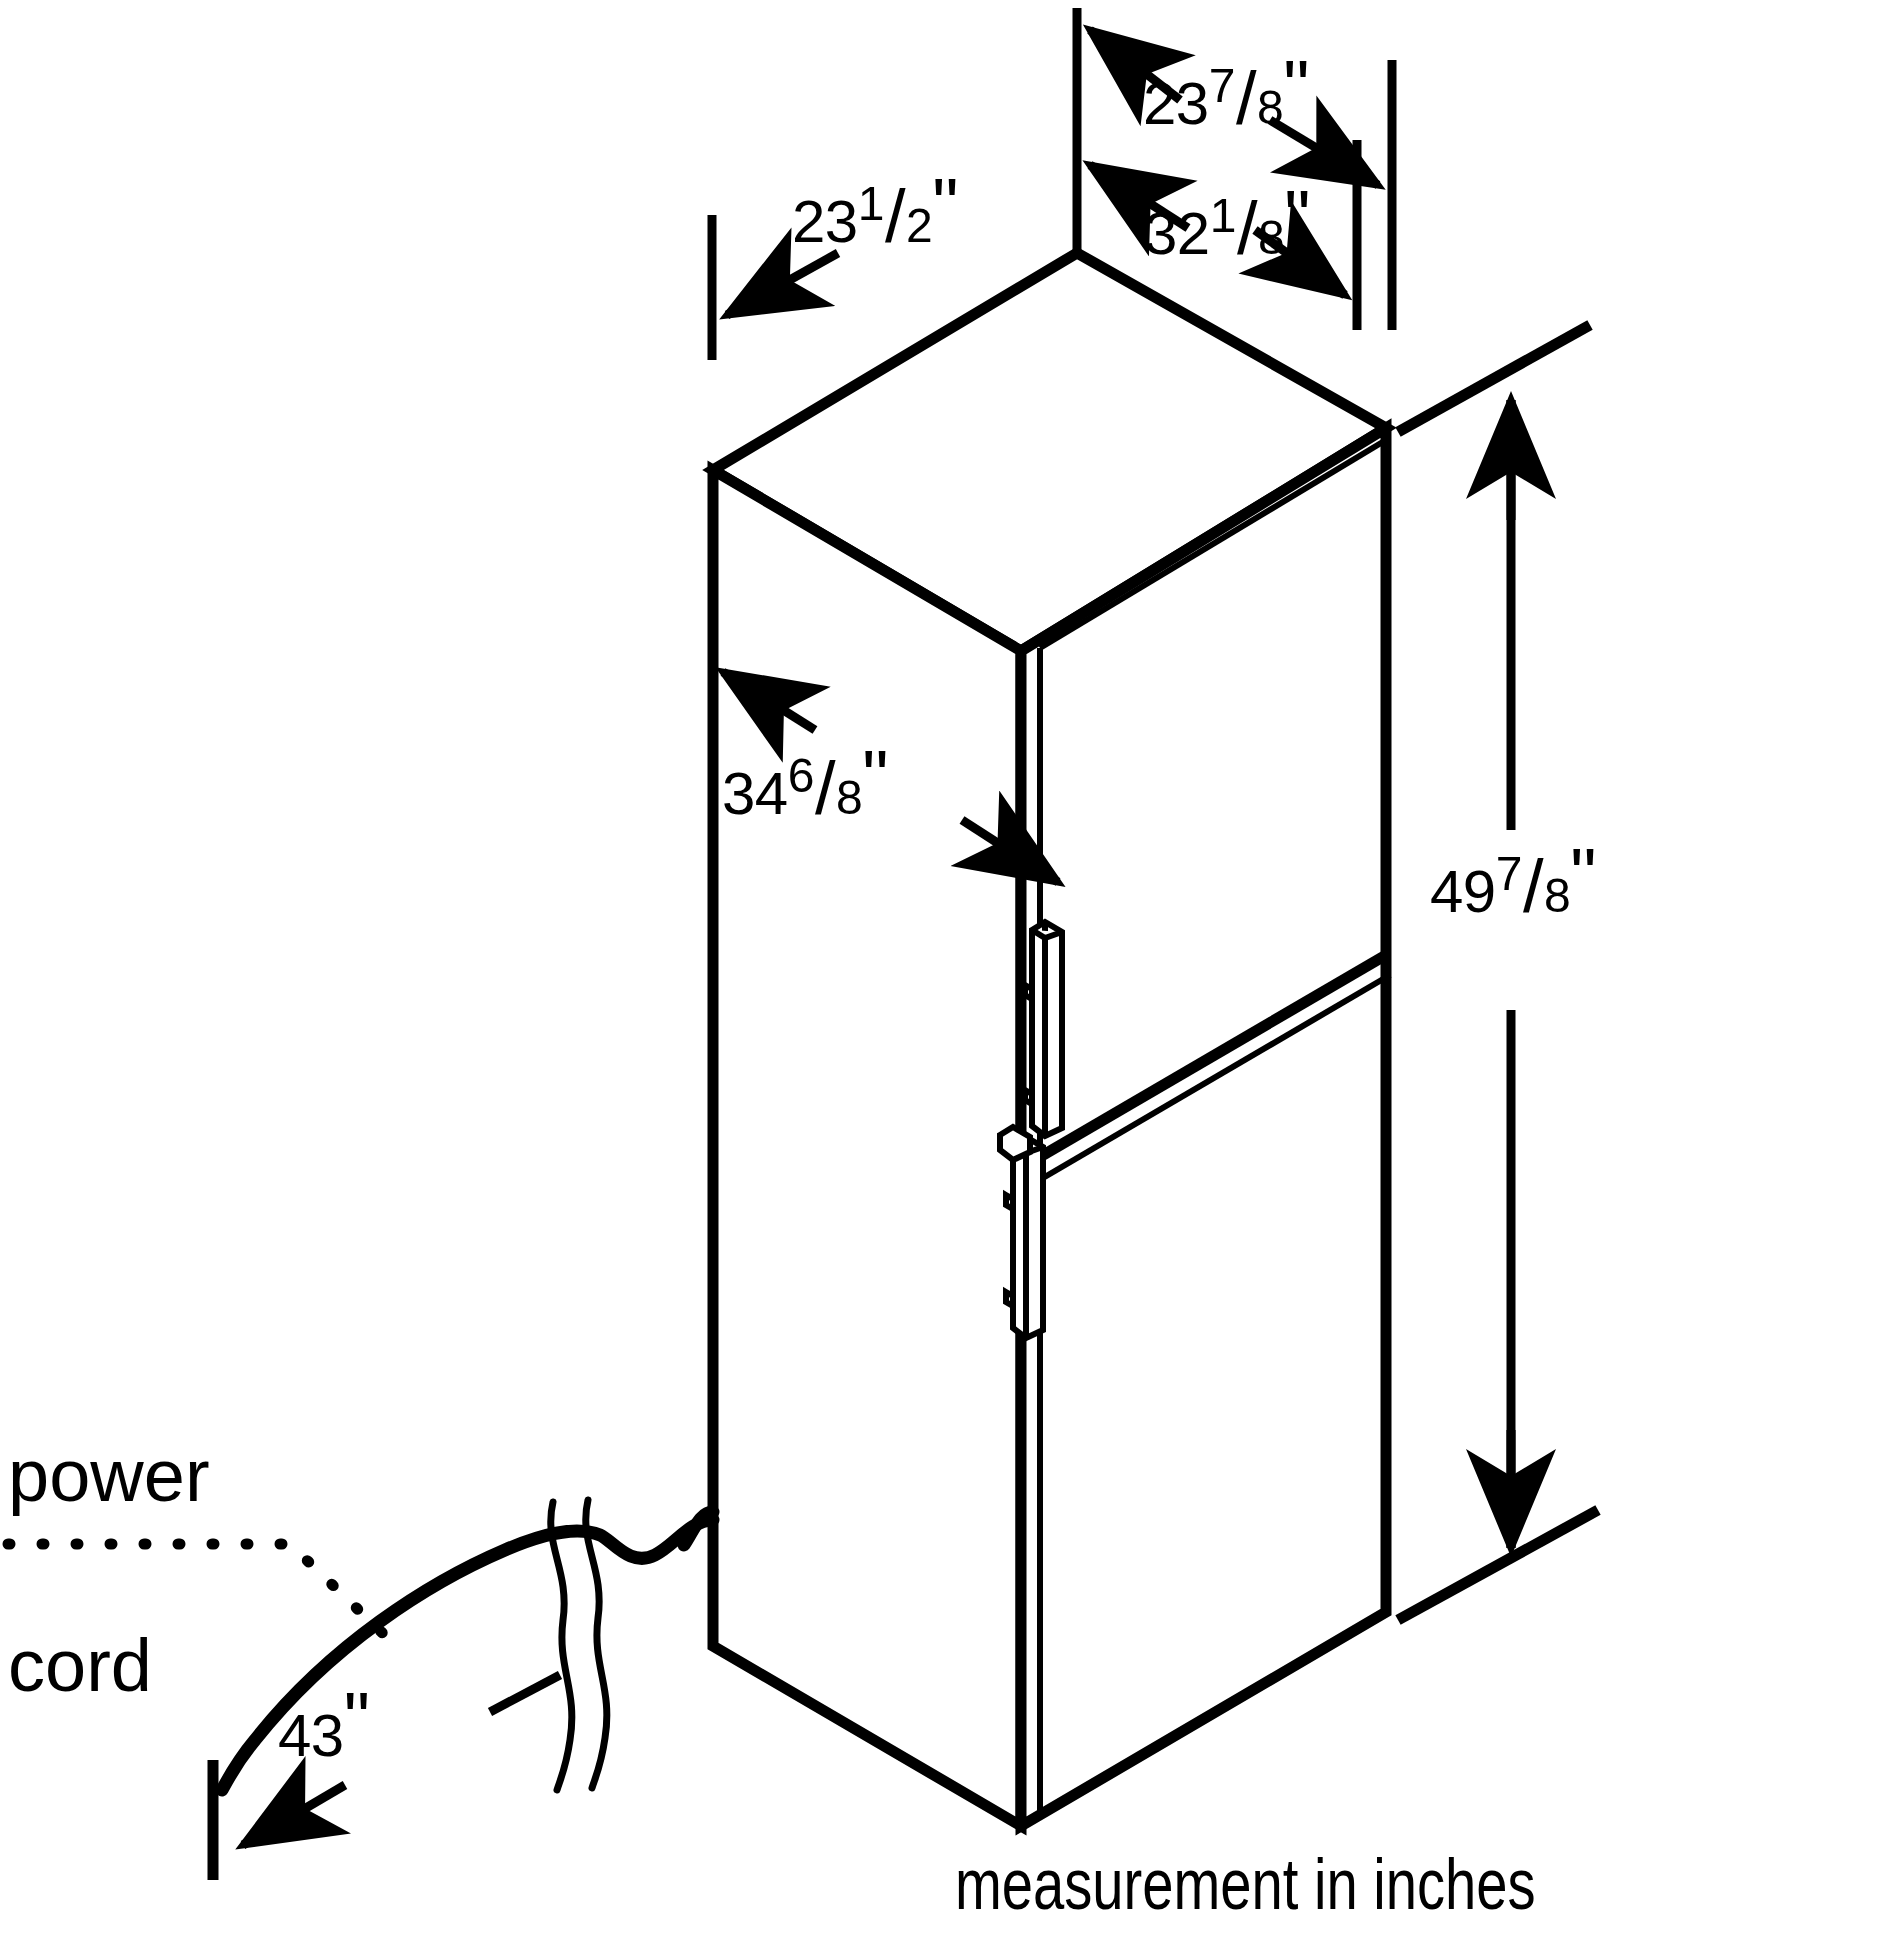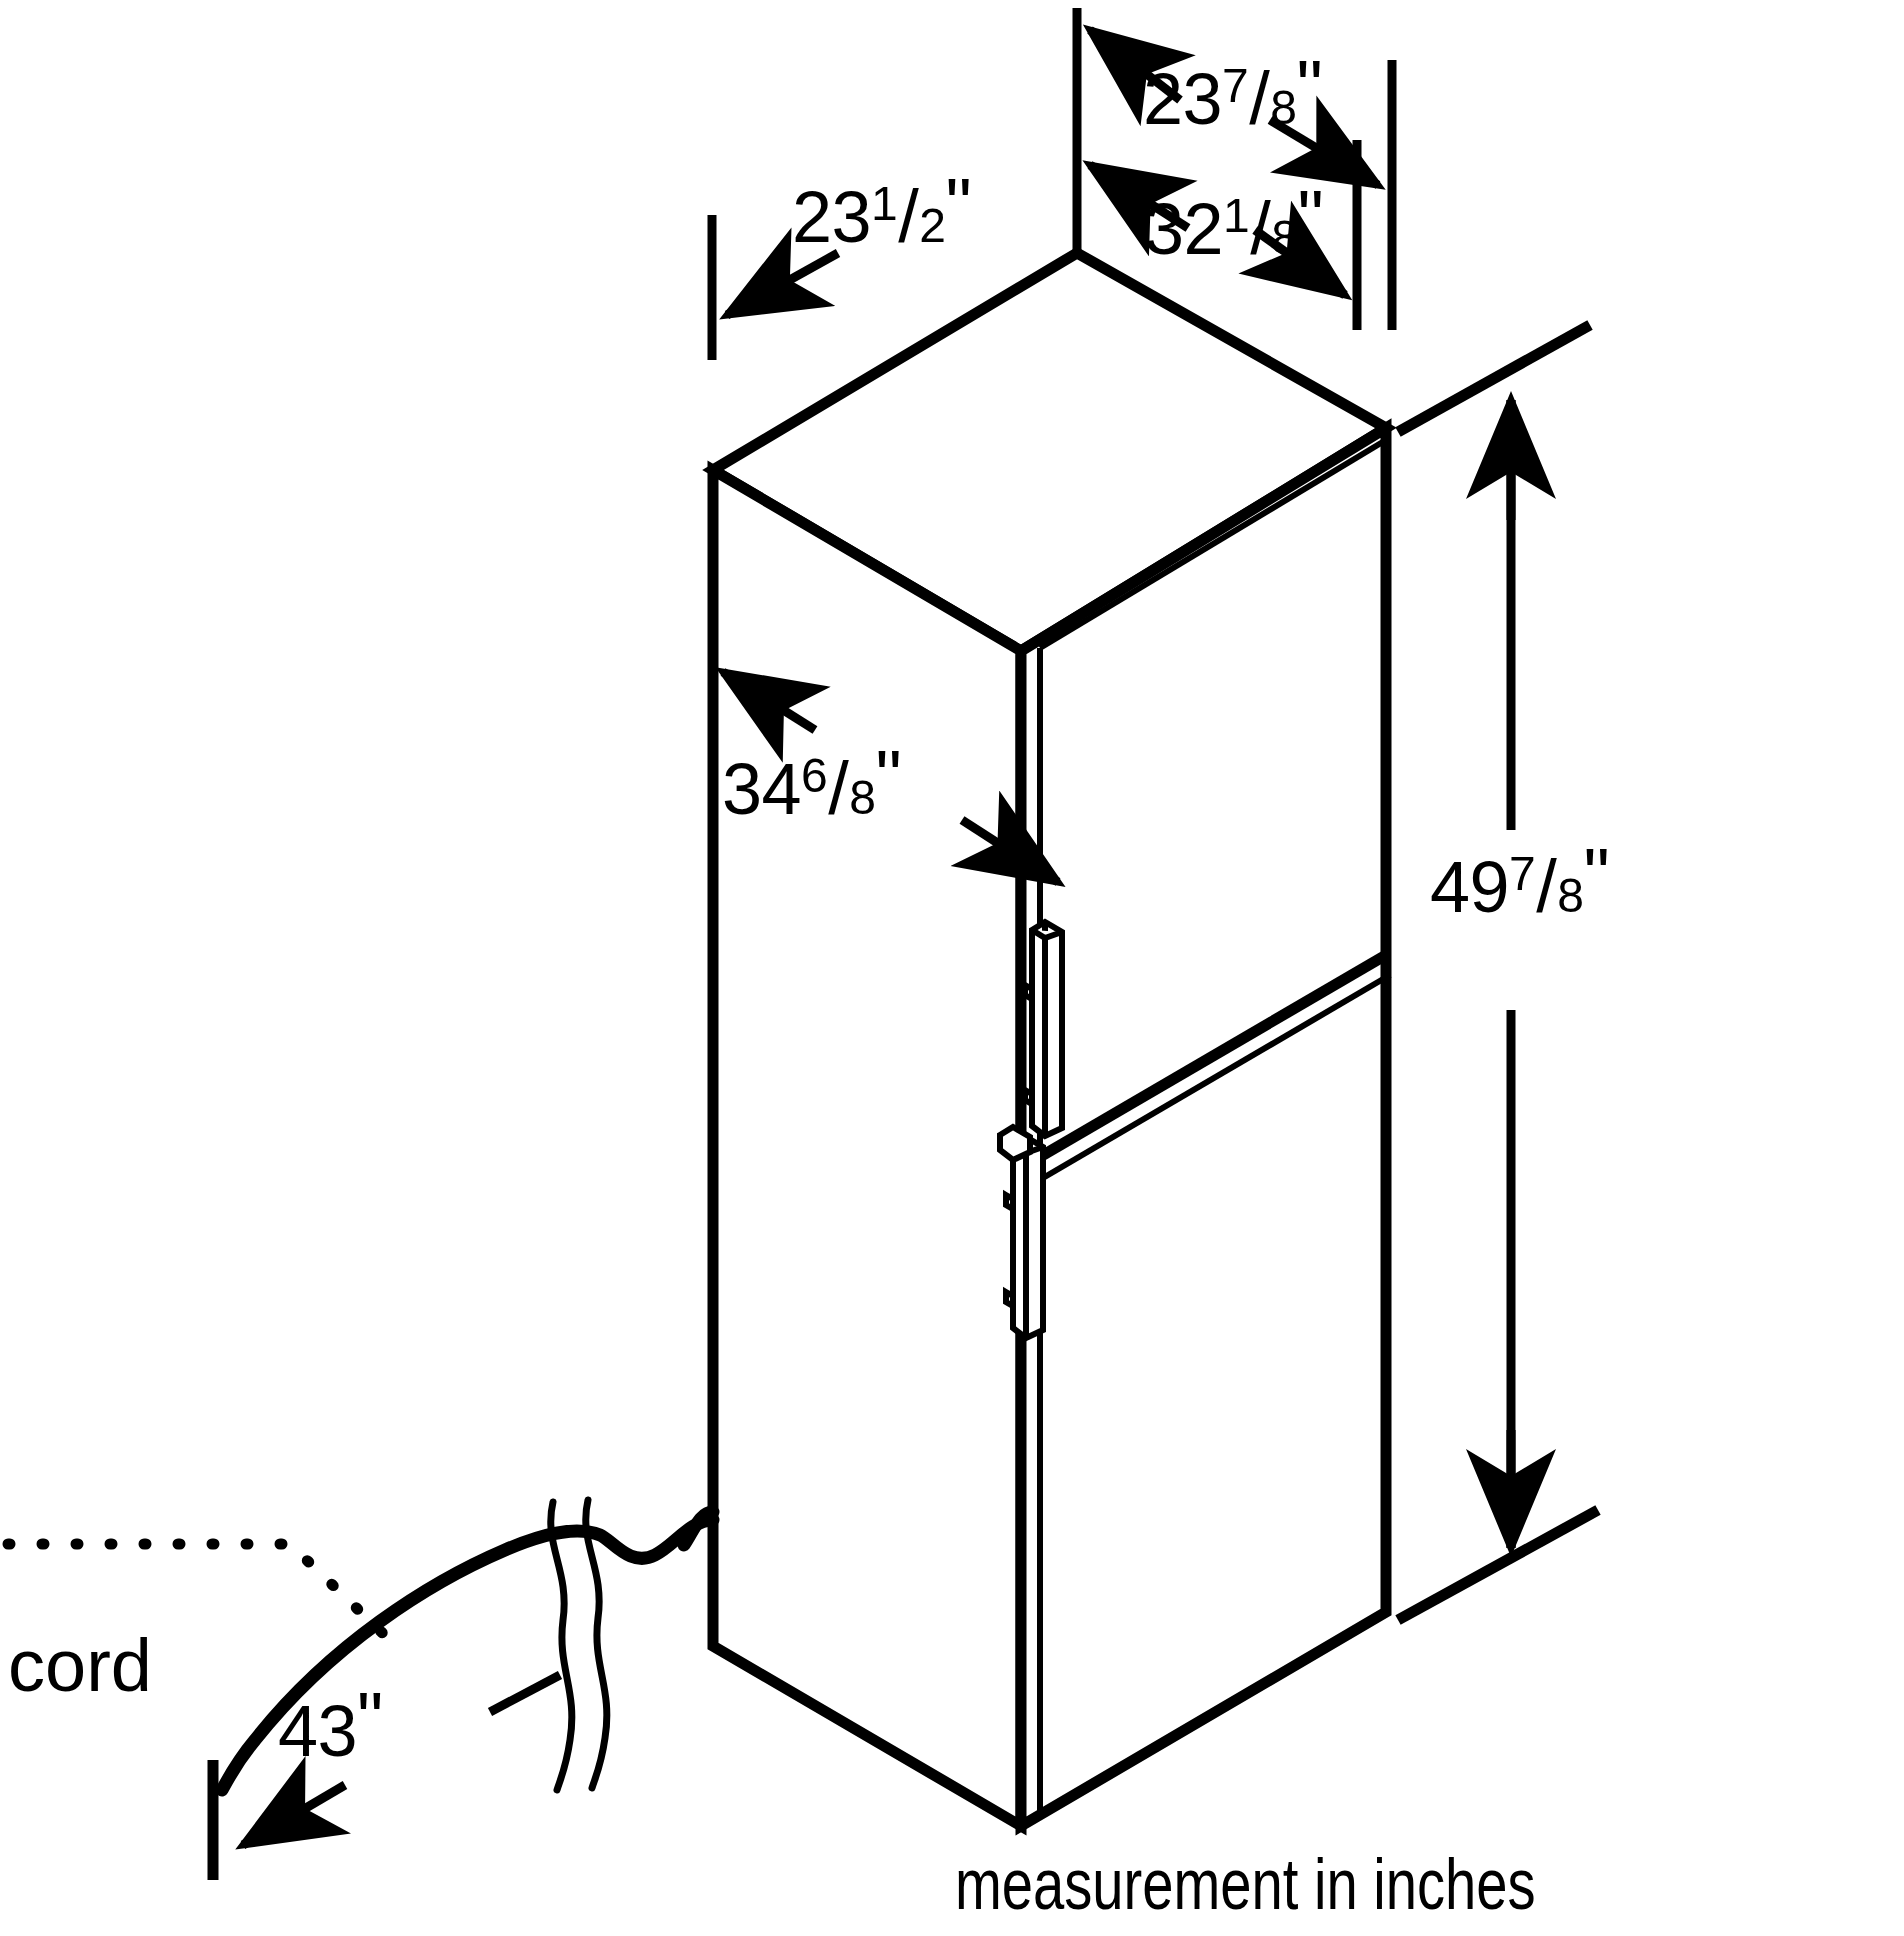--- a/index.html
+++ b/index.html
@@ -30,21 +30,21 @@
   .dim-label {
     position: absolute;
     font-family: "Liberation Sans", sans-serif;
     font-size: 74px;
     line-height: 1;
     white-space: nowrap;
     color: #000;
     letter-spacing: -0.5px;
   }
   .dim-label .whole {
-    font-size: 72px;
+    font-size: 60px;
   }
   .dim-label .num {
     font-size: 48px;
     vertical-align: 22px;
   }
   .dim-label .slash {
     font-size: 74px;
     padding: 0 1px;
   }
   .dim-label .den {
@@ -223,17 +223,18 @@
   </div>
 
   <div class="dim-label" style="left:1430px; top:838px;">
     <span class="whole">49</span><span class="num">7</span><span class="slash">/</span><span class="den">8</span><span class="quote">"</span>
   </div>
 
   <div class="dim-label" style="left:278px; top:1682px;">
     <span class="whole">43</span><span class="quote">"</span>
   </div>
 
+  <div class="plain-label" style="left:8px; top:1438px;">power</div>
   <div class="plain-label" style="left:8px; top:1628px;">cord</div>
 
   <div class="caption" style="left:955px; top:1848px;">measurement in inches</div>
 
 </div>
 
 </body></html>

